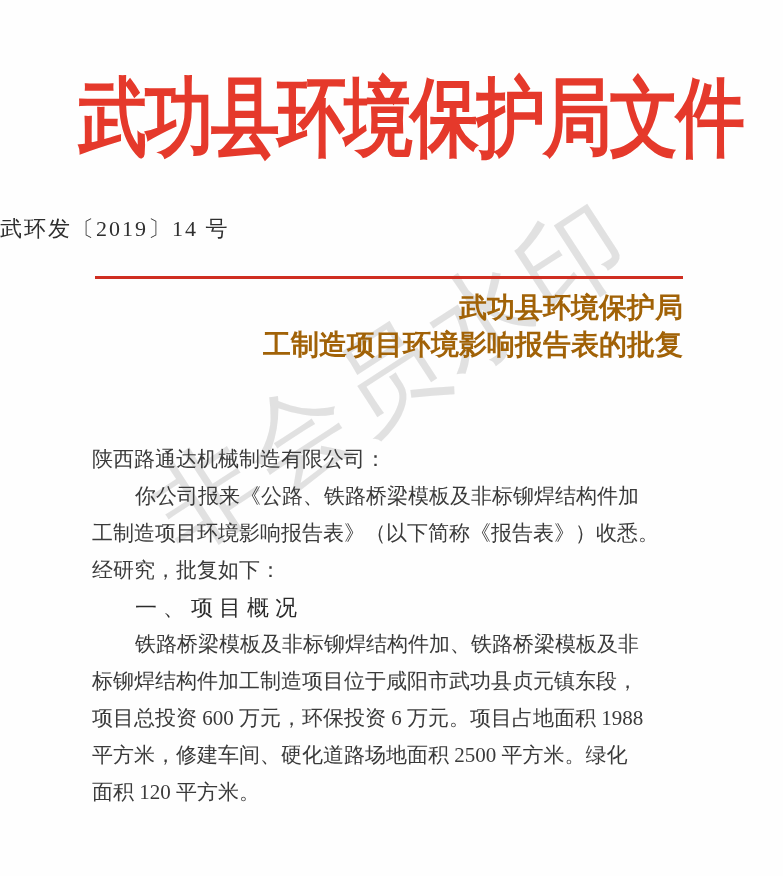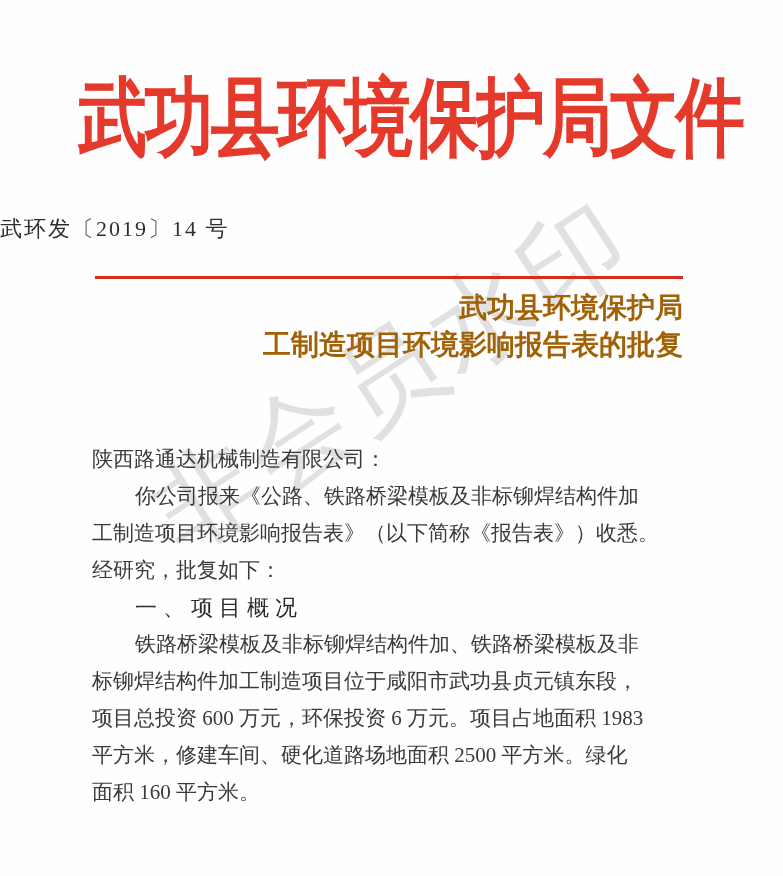--- a/index.html
+++ b/index.html
@@ -95,18 +95,18 @@
   </div>
 
   <div class="body-block">
       <div class="body-line">陕西路通达机械制造有限公司：</div>
       <div class="body-line indent">你公司报来《公路、铁路桥梁模板及非标铆焊结构件加</div>
       <div class="body-line">工制造项目环境影响报告表》（以下简称《报告表》）收悉。</div>
       <div class="body-line">经研究，批复如下：</div>
       <div class="body-line indent heading">一、项目概况</div>
       <div class="body-line indent">铁路桥梁模板及非标铆焊结构件加、铁路桥梁模板及非</div>
       <div class="body-line">标铆焊结构件加工制造项目位于咸阳市武功县贞元镇东段，</div>
-      <div class="body-line">项目总投资 600 万元，环保投资 6 万元。项目占地面积 1983</div>
+      <div class="body-line">项目总投资 600 万元，环保投资 6 万元。项目占地面积 1988</div>
       <div class="body-line">平方米，修建车间、硬化道路场地面积 2500 平方米。绿化</div>
-      <div class="body-line">面积 160 平方米。</div>
+      <div class="body-line">面积 120 平方米。</div>
     </div>
 
 </div>
 
 </body></html>

